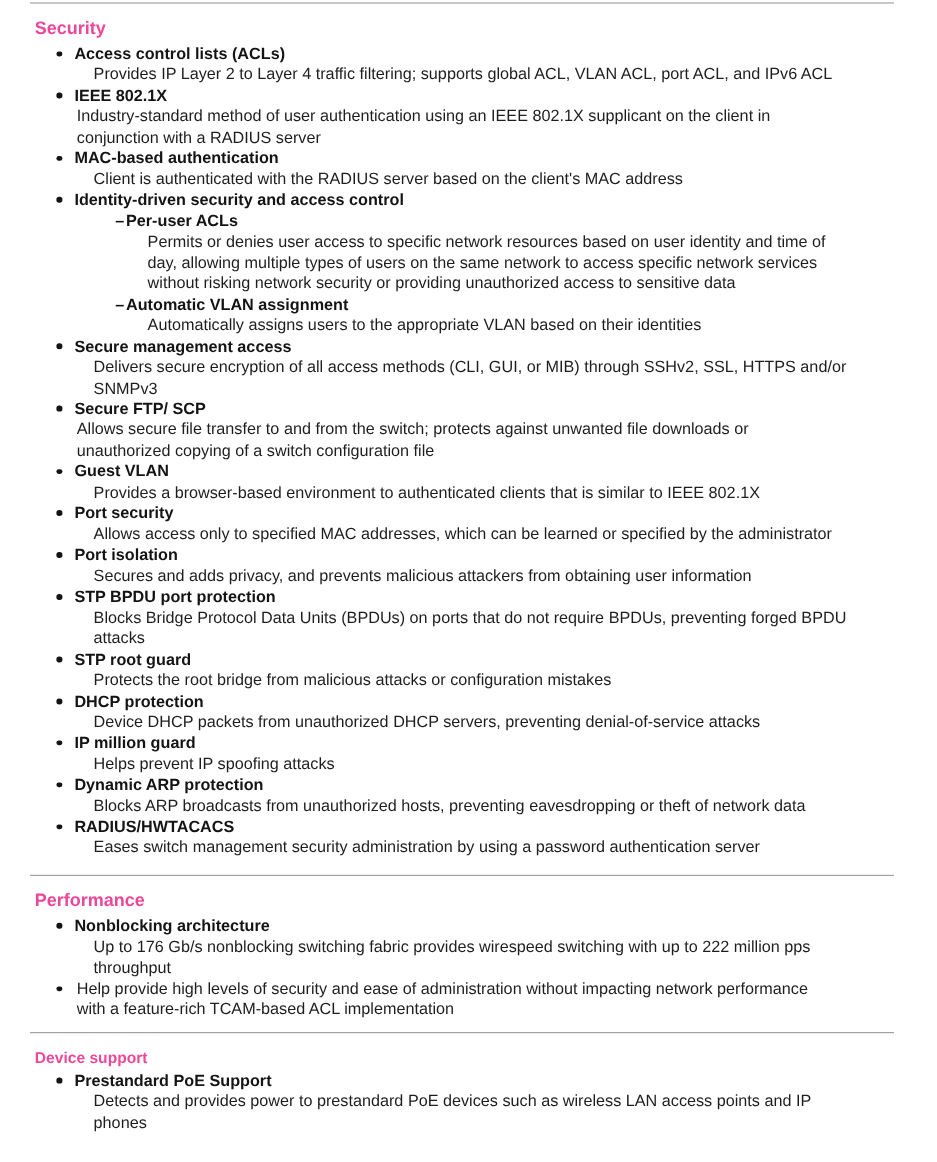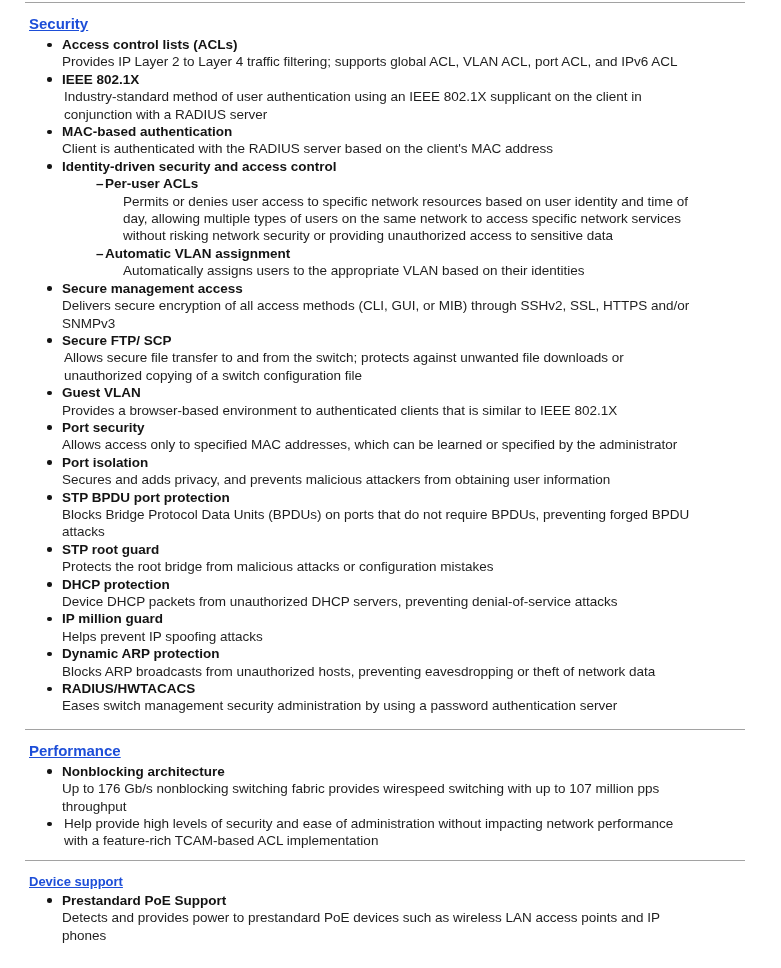--- a/index.html
+++ b/index.html
@@ -11,31 +11,31 @@
     overflow:hidden;
     position:relative;
   }
   .section-rule{
     height:0;border:0;border-top:1px solid #a2a2a2;
     margin:0 0 0 25px;width:720px;
   }
   .sec-security .section-rule{margin-top:2px;}
   .sec-performance .section-rule{margin-top:14px;}
   .sec-device-support .section-rule{margin-top:10px;}
-  .section-heading{margin:0;color:#1d4ed8;font-weight:bold;text-decoration:underline;}
+  .section-heading{margin:0;color:#ec4899;font-weight:bold;}
   .heading-large{font-size:15px;line-height:19px;margin:11px 0 3px 29px;}
   .heading-small{font-size:13px;line-height:16px;margin:13px 0 2px 29px;}
   .item-list{list-style:none;margin:0 0 0 30px;padding:0;width:715px;}
   .item{position:relative;padding-left:32px;font-size:13.5px;line-height:17.4px;}
   .bullet{
     position:absolute;left:17px;top:6.5px;
     width:4.5px;height:4.5px;border-radius:50%;background:#141414;
   }
   .item-title{font-weight:bold;white-space:nowrap;color:#141414;}
-  .desc-line{white-space:nowrap;}
+  .desc-line{white-space:nowrap;margin-left:16px;}
   .item-desc.indent .desc-line{margin-left:2px;}
   .subitem{position:relative;padding-left:43px;}
   .dash{position:absolute;left:34px;top:0;font-weight:bold;color:#141414;}
   .sub-title{font-weight:bold;white-space:nowrap;color:#141414;}
   .sub-desc .desc-line{margin-left:18px;}
 </style>
 </head>
 <body>
 
 <div class="page" id="doc-root">
@@ -185,21 +185,21 @@
   </section>
 
   <section class="section sec-performance">
     <div class="section-rule"></div>
     <h2 class="section-heading heading-large">Performance</h2>
     <ul class="item-list">
   <li class="item">
     <span class="bullet"></span>
     <div class="item-title">Nonblocking architecture</div>
   <div class="item-desc">
-            <div class="desc-line">Up to 176 Gb/s nonblocking switching fabric provides wirespeed switching with up to 107 million pps</div>
+            <div class="desc-line">Up to 176 Gb/s nonblocking switching fabric provides wirespeed switching with up to 222 million pps</div>
             <div class="desc-line">throughput</div>
           </div>
         </li>
 
   <li class="item">
     <span class="bullet"></span>
   <div class="item-desc indent">
             <div class="desc-line">Help provide high levels of security and ease of administration without impacting network performance</div>
             <div class="desc-line">with a feature-rich TCAM-based ACL implementation</div>
           </div>

